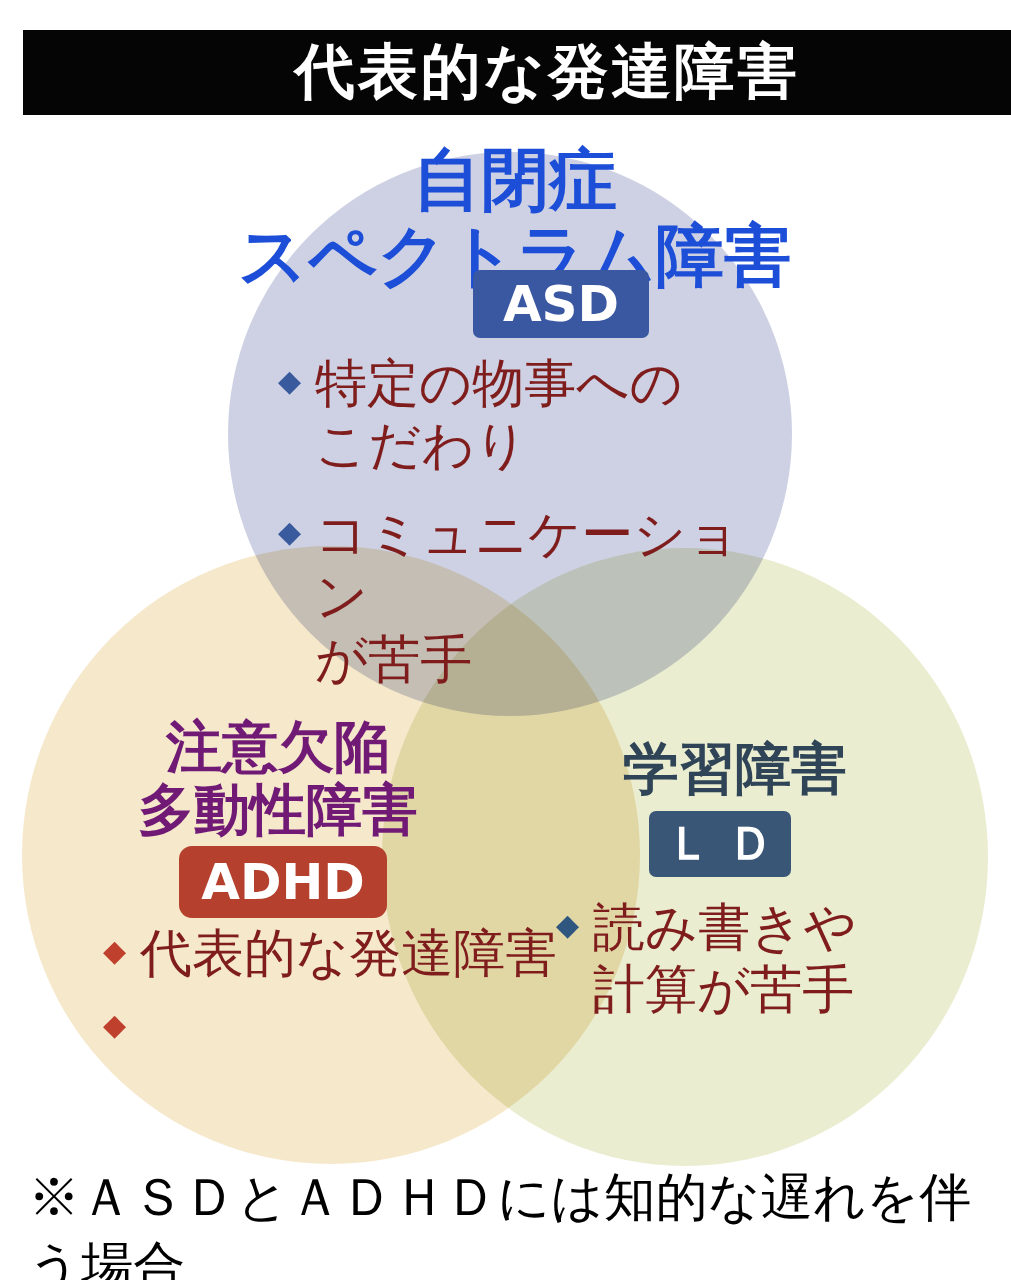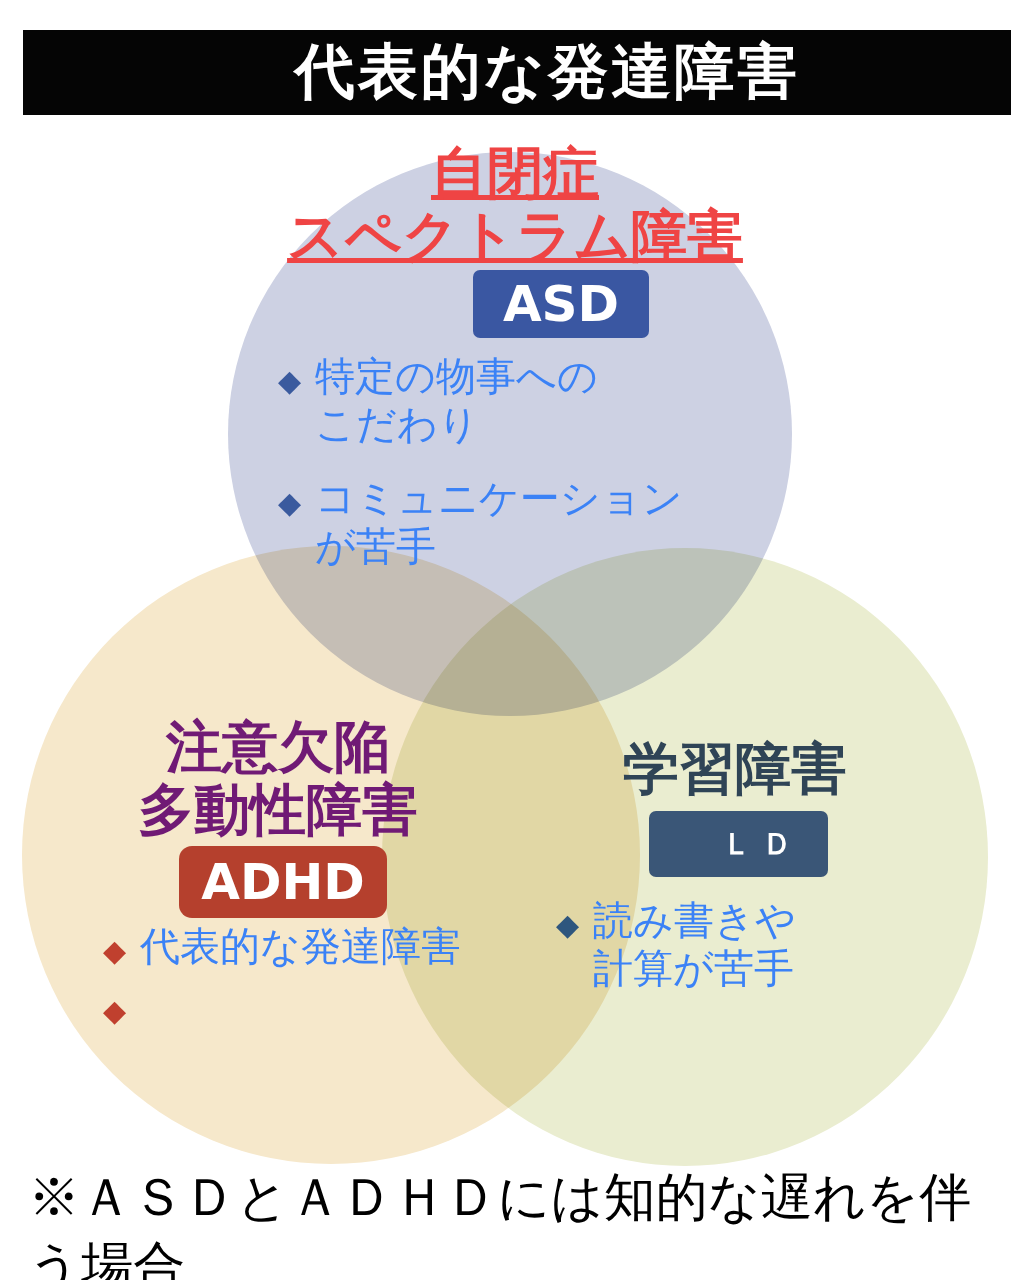--- a/index.html
+++ b/index.html
@@ -62,23 +62,22 @@
 
   .heading {
     font-weight: bold;
     text-align: center;
     white-space: pre-line;
     line-height: 1.12;
   }
   .heading-asd {
     left: 215px; top: 142px;
     width: 600px;
-    font-size: 56px;
-    color: #ef4444;
-    text-decoration: underline;
+    font-size: 68px;
+    color: #1d4ed8;
   }
   .heading-adhd {
     left: 28px; top: 716px;
     width: 500px;
     font-size: 56px;
     color: #701a75;
   }
   .heading-ld {
     left: 585px; top: 738px;
     width: 300px;
@@ -105,22 +104,21 @@
     left: 179px; top: 846px;
     width: 208px; height: 72px;
     background: #b5402d;
     font-size: 50px;
     border-radius: 13px;
   }
   .abbr-ld {
     left: 649px; top: 811px;
     width: 142px; height: 66px;
     background: #3a5677;
-    font-size: 30px;
-    padding-left: 37px;
+    font-size: 46px;
   }
 
   .bullets { display: flex; flex-direction: column; }
   .bullets-asd  { left: 278px; top: 352px; width: 500px; gap: 26px; }
   .bullets-adhd { left: 103px; top: 922px; width: 480px; gap: 12px; }
   .bullets-ld   { left: 556px; top: 896px; width: 420px; gap: 12px; }
 
   .bullet {
     display: flex;
     align-items: flex-start;
@@ -128,23 +126,23 @@
   .diamond {
     font-size: 30px;
     line-height: 1;
     margin: 14px 14px 0 0;
     flex: 0 0 auto;
   }
   .diamond-blue { color: #3a5a9e; }
   .diamond-red  { color: #c0402e; }
   .diamond-navy { color: #2e567e; }
   .btext {
-    font-size: 40px;
+    font-size: 52px;
     line-height: 1.2;
-    color: #3b82f6;
+    color: #7f1d1d;
     font-weight: 500;
     white-space: pre-line;
   }
 
   
   .footnote {
     position: absolute;
     left: 28px; top: 1163px;
     width: 965px;
     z-index: 5;

